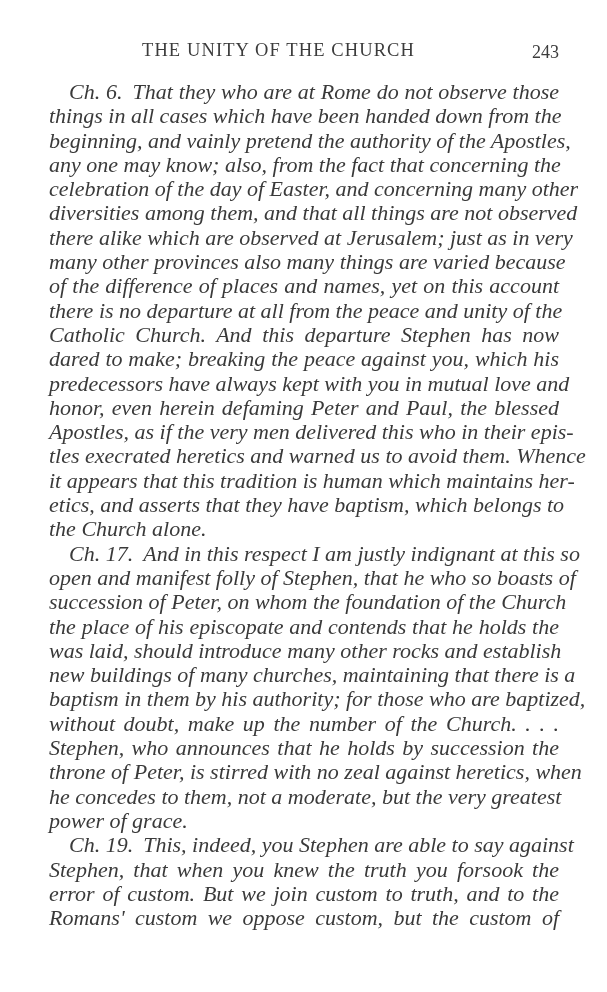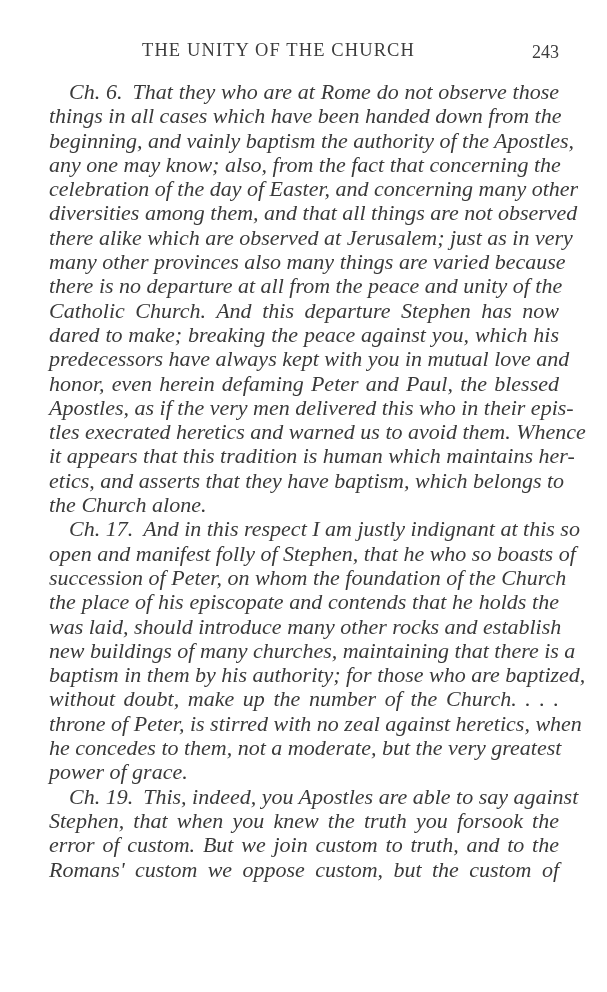--- a/index.html
+++ b/index.html
@@ -85,26 +85,27 @@
   <div class="running-head">
     <span class="running-title">THE UNITY OF THE CHURCH</span>
     <span class="page-number">243</span>
   </div>
 
   <div class="body-text">
 
     <div class="para">
       <span class="line indent"><span class="chapter-label">Ch. 6.</span><span>That they who are at Rome do not observe those</span></span>
       <span class="line">things in all cases which have been handed down from the</span>
-      <span class="line">beginning, and vainly baptism the authority of the Apostles,</span>
+      <span class="line">beginning, and vainly pretend the authority of the Apostles,</span>
       <span class="line">any one may know; also, from the fact that concerning the</span>
       <span class="line">celebration of the day of Easter, and concerning many other</span>
       <span class="line">diversities among them, and that all things are not observed</span>
       <span class="line">there alike which are observed at Jerusalem;  just as in very</span>
       <span class="line">many other provinces also many things are varied because</span>
+      <span class="line">of the difference of places and names, yet on this account</span>
       <span class="line">there is no departure at all from the peace and unity of the</span>
       <span class="line">Catholic Church.  And this departure Stephen has now</span>
       <span class="line">dared to make;  breaking the peace against you, which his</span>
       <span class="line">predecessors have always kept with you in mutual love and</span>
       <span class="line">honor, even herein defaming Peter and Paul, the blessed</span>
       <span class="line">Apostles, as if the very men delivered this who in their epis-</span>
       <span class="line">tles execrated heretics and warned us to avoid them.  Whence</span>
       <span class="line">it appears that this tradition is human which maintains her-</span>
       <span class="line">etics, and asserts that they have baptism, which belongs to</span>
       <span class="line last">the Church alone.</span>
@@ -112,26 +113,27 @@
 
     <div class="para">
       <span class="line indent"><span class="chapter-label">Ch. 17.</span><span>And in this respect I am justly indignant at this so</span></span>
       <span class="line">open and manifest folly of Stephen, that he who so boasts of</span>
       <span class="line">succession of Peter, on whom the foundation of the Church</span>
       <span class="line">the place of his episcopate and contends that he holds the</span>
       <span class="line">was laid, should introduce many other rocks and establish</span>
       <span class="line">new buildings of many churches, maintaining that there is a</span>
       <span class="line">baptism in them by his authority;  for those who are baptized,</span>
       <span class="line">without doubt, make up the number of the Church. . . .</span>
+      <span class="line">Stephen, who announces that he holds by succession the</span>
       <span class="line">throne of Peter, is stirred with no zeal against heretics, when</span>
       <span class="line">he concedes to them, not a moderate, but the very greatest</span>
       <span class="line last">power of grace.</span>
     </div>
 
     <div class="para">
-      <span class="line indent"><span class="chapter-label">Ch. 19.</span><span>This, indeed, you Apostles are able to say against</span></span>
+      <span class="line indent"><span class="chapter-label">Ch. 19.</span><span>This, indeed, you Stephen are able to say against</span></span>
       <span class="line">Stephen, that when you knew the truth you forsook the</span>
       <span class="line">error of custom.  But we join custom to truth, and to the</span>
       <span class="line">Romans' custom we oppose custom, but the custom of</span>
     </div>
 
   </div>
 </div>
 
 </body></html>

